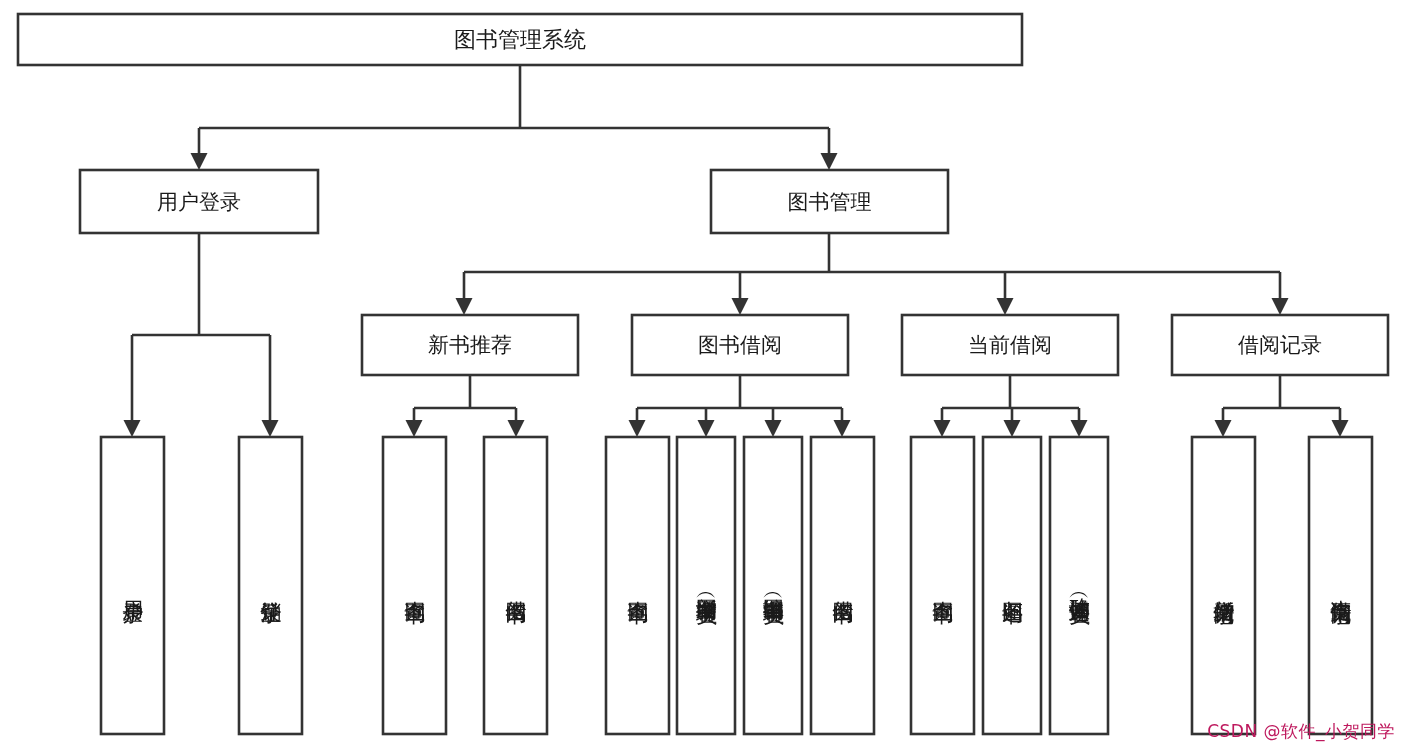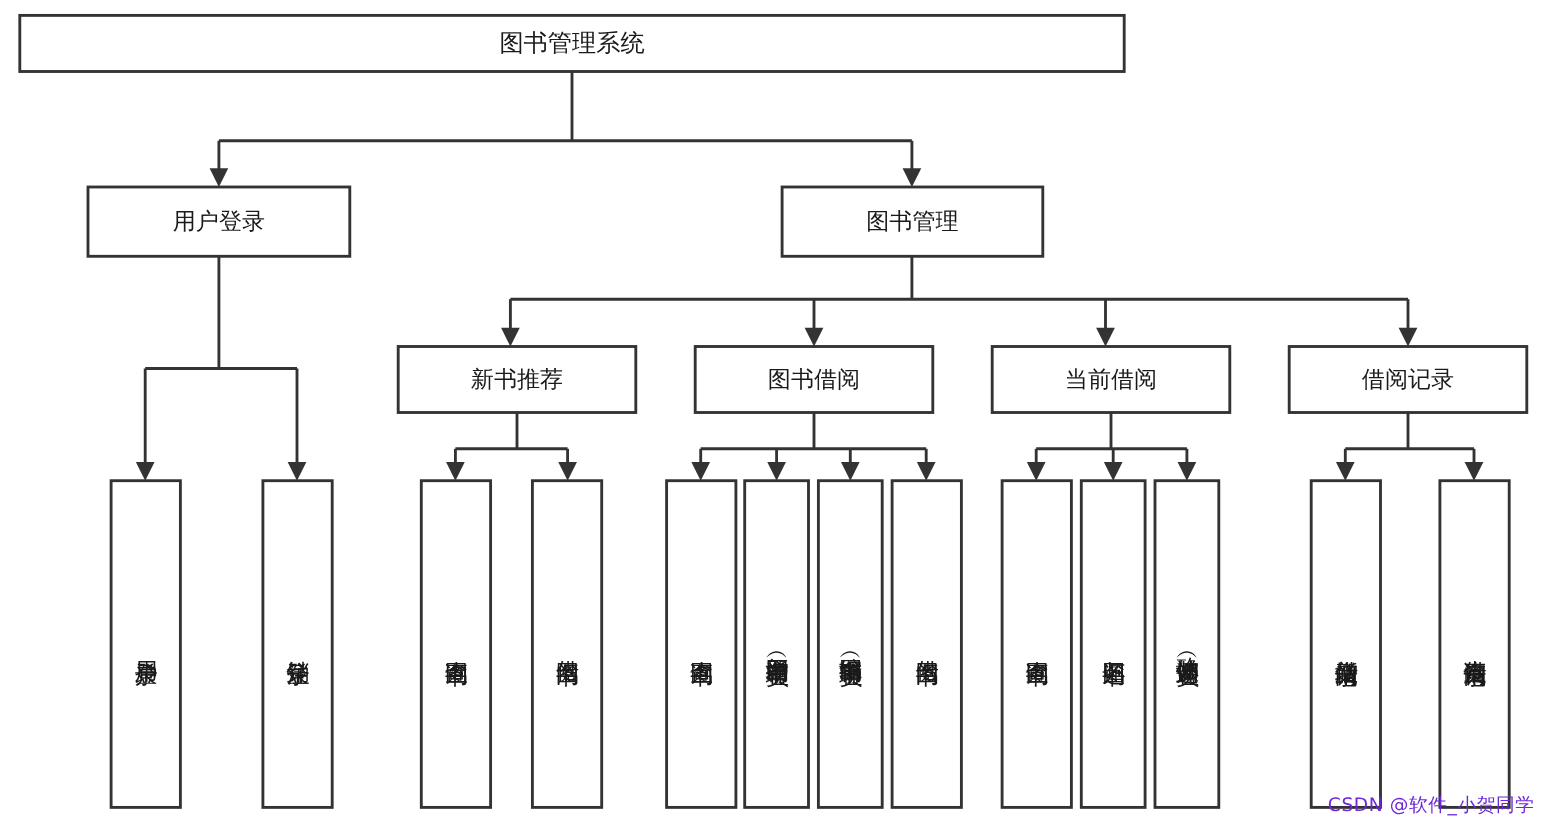--- a/index.html
+++ b/index.html
@@ -71,21 +71,21 @@
     letter-spacing: 1px;
     text-align: center;
     white-space: nowrap;
   }
   .watermark {
     position: absolute;
     right: 10px;
     bottom: 4px;
     font-family: "DejaVu Sans", "Liberation Sans", sans-serif;
     font-size: 17px;
-    color: #6d28d9;
+    color: #be185d;
     letter-spacing: 0.5px;
     white-space: nowrap;
     user-select: none;
   }
 </style>
 </head>
 <body>
 
 <div id="diagram-root">
 

